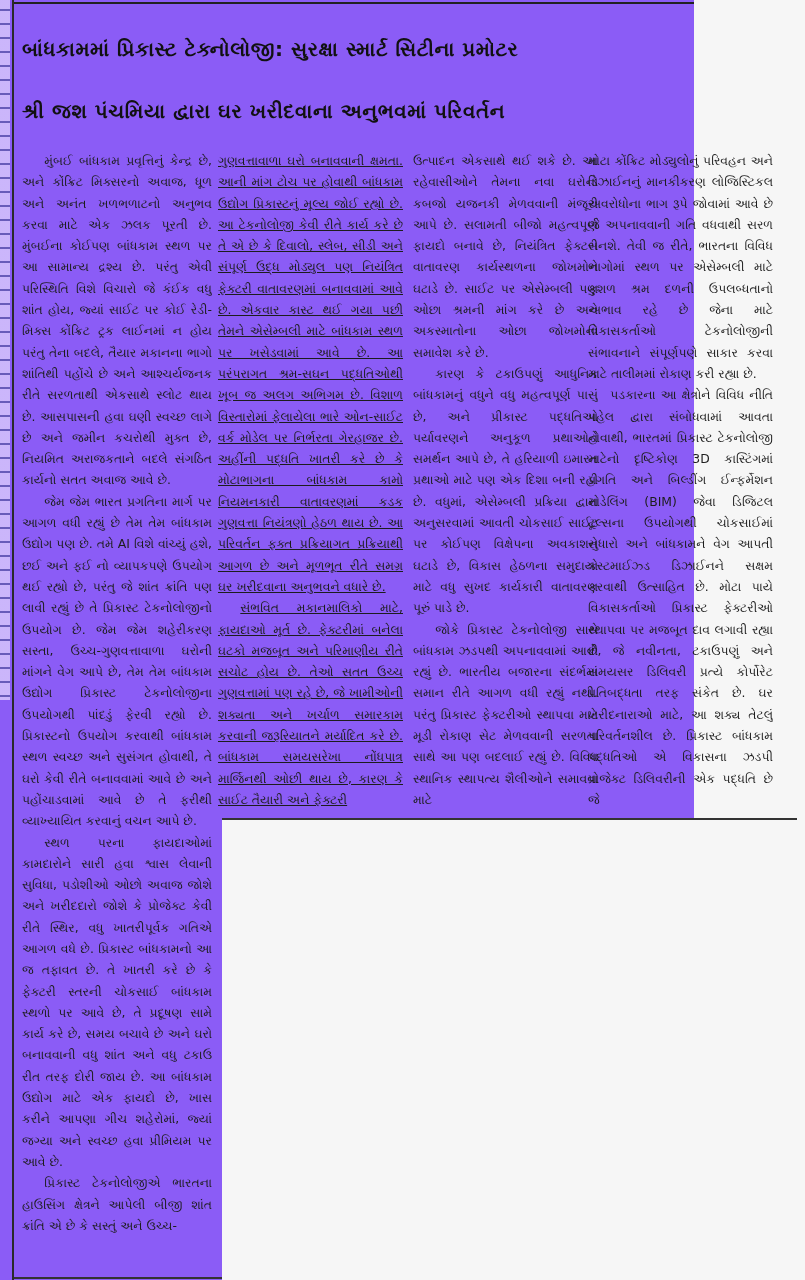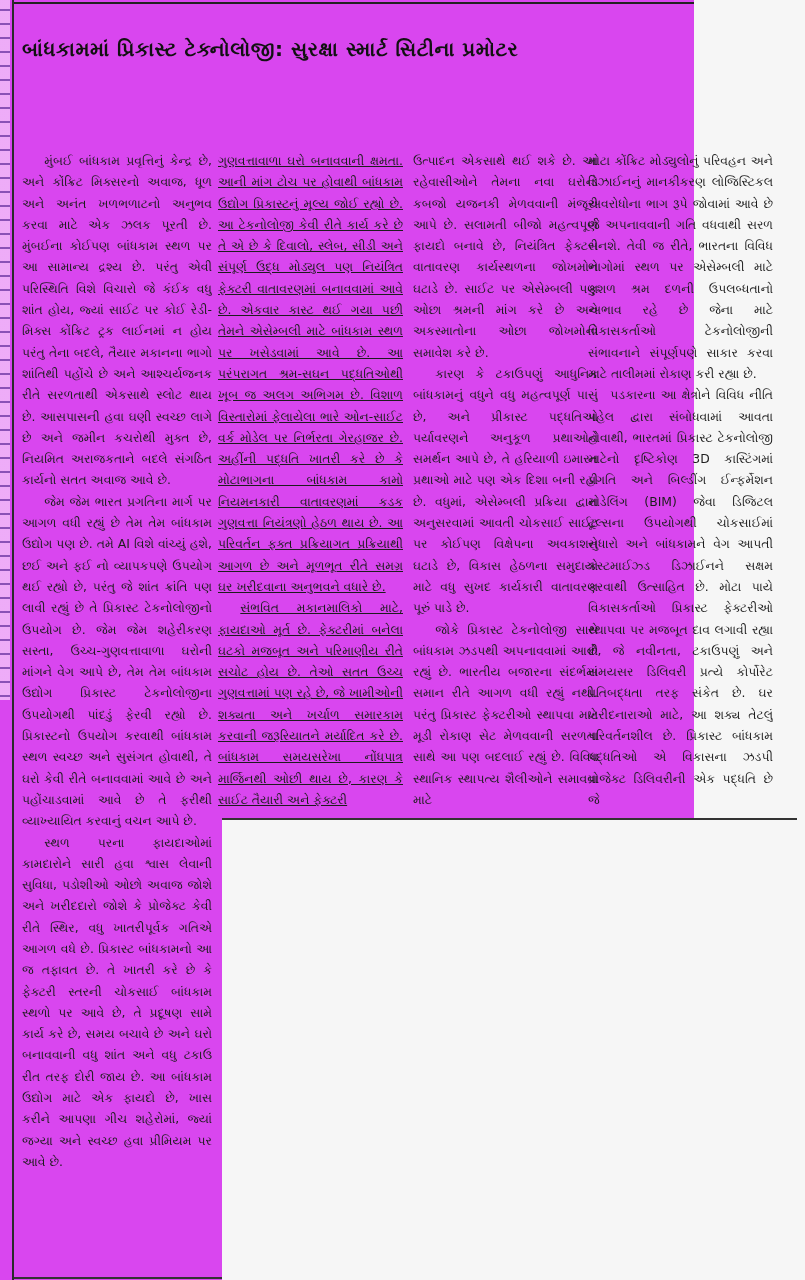--- a/index.html
+++ b/index.html
@@ -3,21 +3,21 @@
 <meta charset="utf-8">
 <style>
   html, body { margin: 0; padding: 0; }
   body {
     width: 805px; height: 1280px; overflow: hidden;
     background: #f6f6f6; position: relative;
     font-family: "DejaVu Sans", sans-serif; color: #1a1a1a;
   }
   .paper {
     position: absolute; left: 0; top: 0; width: 694px; height: 1280px;
-    background: #d946ef;
+    background: #8b5cf6;
   }
   .left-strip {
     position: absolute; left: 0; top: 0; width: 10px; height: 700px;
     background: repeating-linear-gradient(to bottom, #ffffff 0 9px, #4a5a88 9px 11px, #ffffff 11px 14px);
     opacity: 0.55;
   }
   .left-rule {
     position: absolute; left: 12px; top: 0; width: 2px; height: 1280px; background: #2a2a2a;
   }
   .top-rule {
@@ -52,26 +52,28 @@
 </head>
 <body>
 
 <div class="paper">
   <div class="left-strip"></div>
   <div class="left-rule"></div>
   <div class="top-rule"></div>
 
   <h1 class="headline" style="margin:0;">
     <div class="line1" style="font-size: 20px;">બાંધકામમાં પ્રિકાસ્ટ ટેક્નોલોજી: સુરક્ષા સ્માર્ટ સિટીના પ્રમોટર</div>
+    <div class="line2" style="font-size: 20px;">શ્રી જશ પંચમિયા દ્વારા ઘર ખરીદવાના અનુભવમાં પરિવર્તન</div>
   </h1>
 
   <div class="col col1" style="height: 1125px; overflow: hidden;">
     <p class="indent">મુંબઈ બાંધકામ પ્રવૃત્તિનું કેન્દ્ર છે, અને કોંક્રિટ મિક્સરનો અવાજ, ધૂળ અને અનંત ખળભળાટનો અનુભવ કરવા માટે એક ઝલક પૂરતી છે. મુંબઈના કોઈપણ બાંધકામ સ્થળ પર આ સામાન્ય દ્રશ્ય છે. પરંતુ એવી પરિસ્થિતિ વિશે વિચારો જે કંઈક વધુ શાંત હોય, જ્યાં સાઈટ પર કોઈ રેડી-મિક્સ કોંક્રિટ ટ્રક લાઈનમાં ન હોય પરંતુ તેના બદલે, તૈયાર મકાનના ભાગો શાંતિથી પહોંચે છે અને આશ્ચર્યજનક રીતે સરળતાથી એકસાથે સ્લોટ થાય છે. આસપાસની હવા ઘણી સ્વચ્છ લાગે છે અને જમીન કચરોથી મુક્ત છે, નિયમિત અરાજકતાને બદલે સંગઠિત કાર્યનો સતત અવાજ આવે છે.</p>
     <p class="indent">જેમ જેમ ભારત પ્રગતિના માર્ગ પર આગળ વધી રહ્યું છે તેમ તેમ બાંધકામ ઉદ્યોગ પણ છે. તમે AI વિશે વાંચ્યું હશે, છઈ અને ફઈ નો વ્યાપકપણે ઉપયોગ થઈ રહ્યો છે, પરંતુ જે શાંત ક્રાંતિ પણ લાવી રહ્યું છે તે પ્રિકાસ્ટ ટેકનોલોજીનો ઉપયોગ છે. જેમ જેમ શહેરીકરણ સસ્તા, ઉચ્ચ-ગુણવત્તાવાળા ઘરોની માંગને વેગ આપે છે, તેમ તેમ બાંધકામ ઉદ્યોગ પ્રિકાસ્ટ ટેકનોલોજીના ઉપયોગથી પાંદડું ફેરવી રહ્યો છે. પ્રિકાસ્ટનો ઉપયોગ કરવાથી બાંધકામ સ્થળ સ્વચ્છ અને સુસંગત હોવાથી, તે ઘરો કેવી રીતે બનાવવામાં આવે છે અને પહોંચાડવામાં આવે છે તે ફરીથી વ્યાખ્યાયિત કરવાનું વચન આપે છે.</p>
     <p class="indent">સ્થળ પરના ફાયદાઓમાં કામદારોને સારી હવા શ્વાસ લેવાની સુવિધા, પડોશીઓ ઓછો અવાજ જોશે અને ખરીદદારો જોશે કે પ્રોજેક્ટ કેવી રીતે સ્થિર, વધુ ખાતરીપૂર્વક ગતિએ આગળ વધે છે. પ્રિકાસ્ટ બાંધકામનો આ જ તફાવત છે. તે ખાતરી કરે છે કે ફેક્ટરી સ્તરની ચોકસાઈ બાંધકામ સ્થળો પર આવે છે, તે પ્રદૂષણ સામે કાર્ય કરે છે, સમય બચાવે છે અને ઘરો બનાવવાની વધુ શાંત અને વધુ ટકાઉ રીત તરફ દોરી જાય છે. આ બાંધકામ ઉદ્યોગ માટે એક ફાયદો છે, ખાસ કરીને આપણા ગીચ શહેરોમાં, જ્યાં જગ્યા અને સ્વચ્છ હવા પ્રીમિયમ પર આવે છે.</p>
+    <p class="indent">પ્રિકાસ્ટ ટેકનોલોજીએ ભારતના હાઉસિંગ ક્ષેત્રને આપેલી બીજી શાંત ક્રાંતિ એ છે કે સસ્તું અને ઉચ્ચ-</p>
   </div>
 
   <div class="col col2" style="height: 665px; overflow: hidden; text-decoration: underline;">
     <p>ગુણવત્તાવાળા ઘરો બનાવવાની ક્ષમતા. આની માંગ ટોચ પર હોવાથી બાંધકામ ઉદ્યોગ પ્રિકાસ્ટનું મૂલ્ય જોઈ રહ્યો છે. આ ટેકનોલોજી કેવી રીતે કાર્ય કરે છે તે એ છે કે દિવાલો, સ્લેબ, સીડી અને સંપૂર્ણ ઉદ્ધ મોડ્યુલ પણ નિયંત્રિત ફેક્ટરી વાતાવરણમાં બનાવવામાં આવે છે. એકવાર કાસ્ટ થઈ ગયા પછી તેમને એસેમ્બલી માટે બાંધકામ સ્થળ પર ખસેડવામાં આવે છે. આ પરંપરાગત શ્રમ-સઘન પદ્ધતિઓથી ખૂબ જ અલગ અભિગમ છે. વિશાળ વિસ્તારોમાં ફેલાયેલા ભારે ઓન-સાઈટ વર્ક મોડેલ પર નિર્ભરતા ગેરહાજર છે. અહીંની પદ્ધતિ ખાતરી કરે છે કે મોટાભાગના બાંધકામ કામો નિયમનકારી વાતાવરણમાં કડક ગુણવત્તા નિયંત્રણો હેઠળ થાય છે. આ પરિવર્તન ફક્ત પ્રક્રિયાગત પ્રક્રિયાથી આગળ છે અને મૂળભૂત રીતે સમગ્ર ઘર ખરીદવાના અનુભવને વધારે છે.</p>
     <p class="indent">સંભવિત મકાનમાલિકો માટે, ફાયદાઓ મૂર્ત છે. ફેક્ટરીમાં બનેલા ઘટકો મજબૂત અને પરિમાણીય રીતે સચોટ હોય છે. તેઓ સતત ઉચ્ચ ગુણવત્તામાં પણ રહે છે, જે ખામીઓની શક્યતા અને ખર્ચાળ સમારકામ કરવાની જરૂરિયાતને મર્યાદિત કરે છે. બાંધકામ સમયસરેખા નોંધપાત્ર માર્જિનથી ઓછી થાય છે, કારણ કે સાઈટ તૈયારી અને ફેક્ટરી</p>
   </div>
 
   <div class="col col3" style="height: 665px; overflow: hidden;">
     <p>ઉત્પાદન એકસાથે થઈ શકે છે. આ રહેવાસીઓને તેમના નવા ઘરોનો કબજો યજનકી મેળવવાની મંજૂરી આપે છે. સલામતી બીજો મહત્વપૂર્ણ ફાયદો બનાવે છે, નિયંત્રિત ફેક્ટરી વાતાવરણ કાર્યસ્થળના જોખમોને ઘટાડે છે. સાઈટ પર એસેમ્બલી પણ ઓછા શ્રમની માંગ કરે છે અને અકસ્માતોના ઓછા જોખમોનો સમાવેશ કરે છે.</p>
     <p class="indent">કારણ કે ટકાઉપણું આધુનિક બાંધકામનું વધુને વધુ મહત્વપૂર્ણ પાસું છે, અને પ્રીકાસ્ટ પદ્ધતિઓ પર્યાવરણને અનુકૂળ પ્રથાઓને સમર્થન આપે છે, તે હરિયાળી ઇમારત પ્રથાઓ માટે પણ એક દિશા બની રહી છે. વધુમાં, એસેમ્બલી પ્રક્રિયા દ્વારા અનુસરવામાં આવતી ચોકસાઈ સાઈટ પર કોઈપણ વિક્ષેપના અવકાશને ઘટાડે છે, વિકાસ હેઠળના સમુદાયો માટે વધુ સુખદ કાર્યકારી વાતાવરણ પૂરું પાડે છે.</p>

